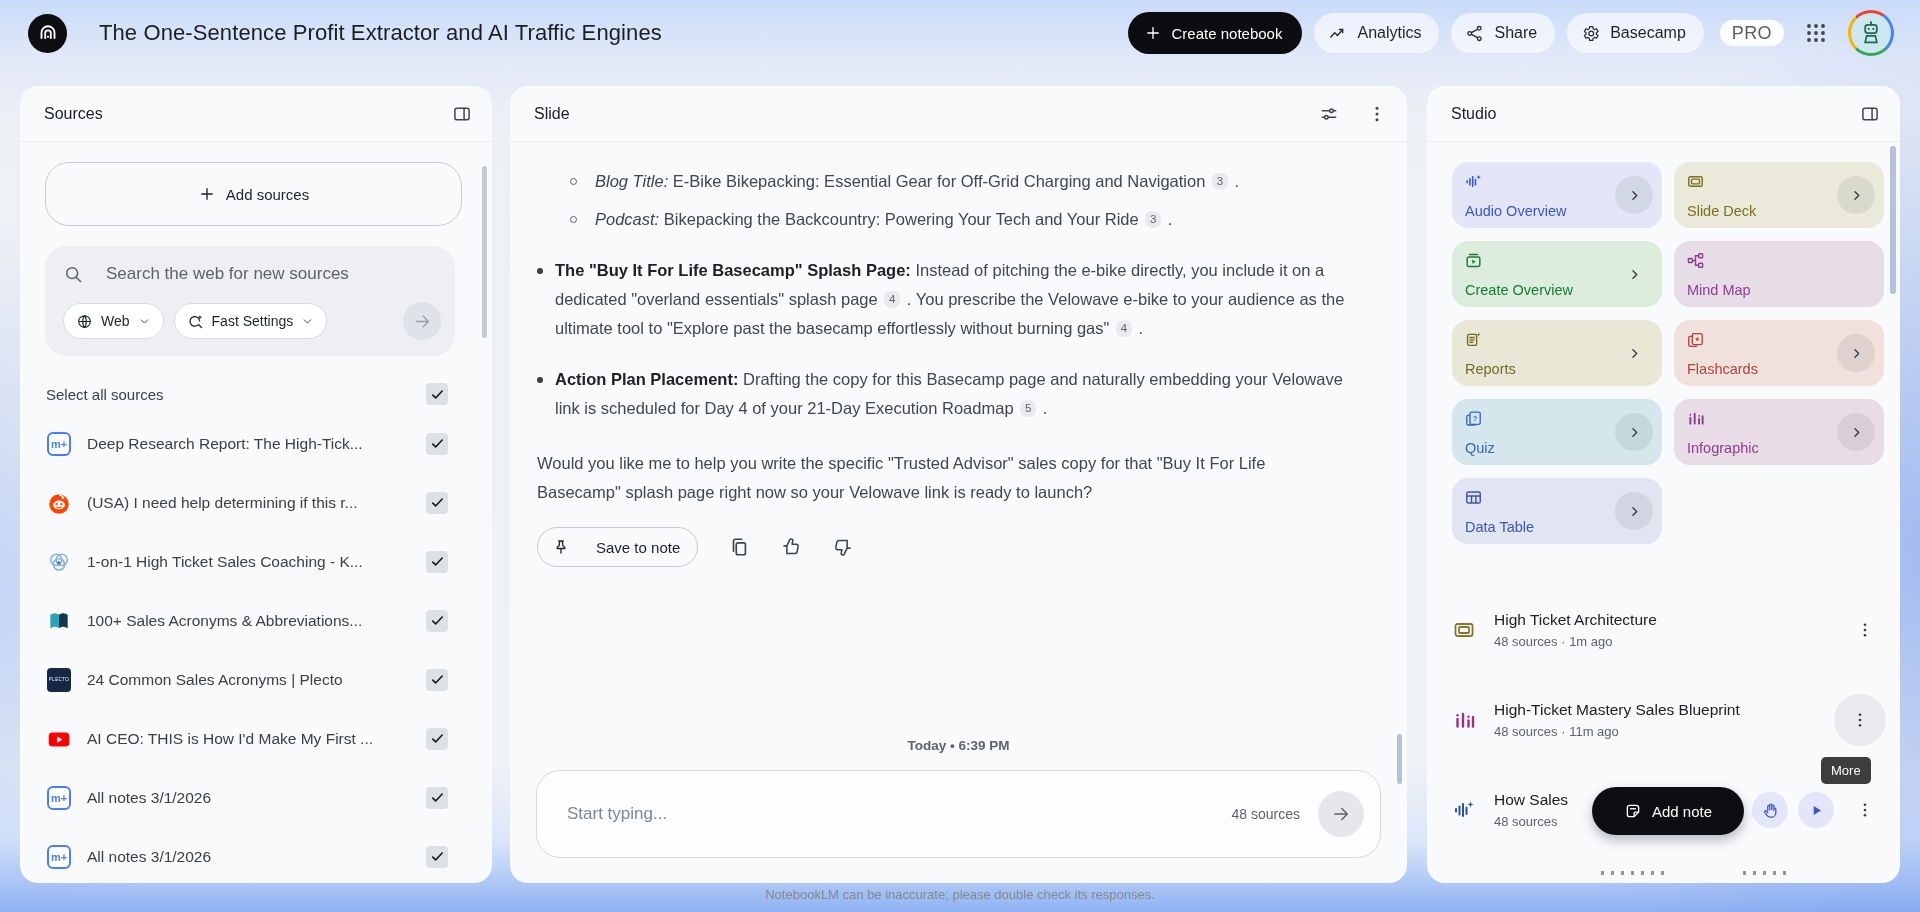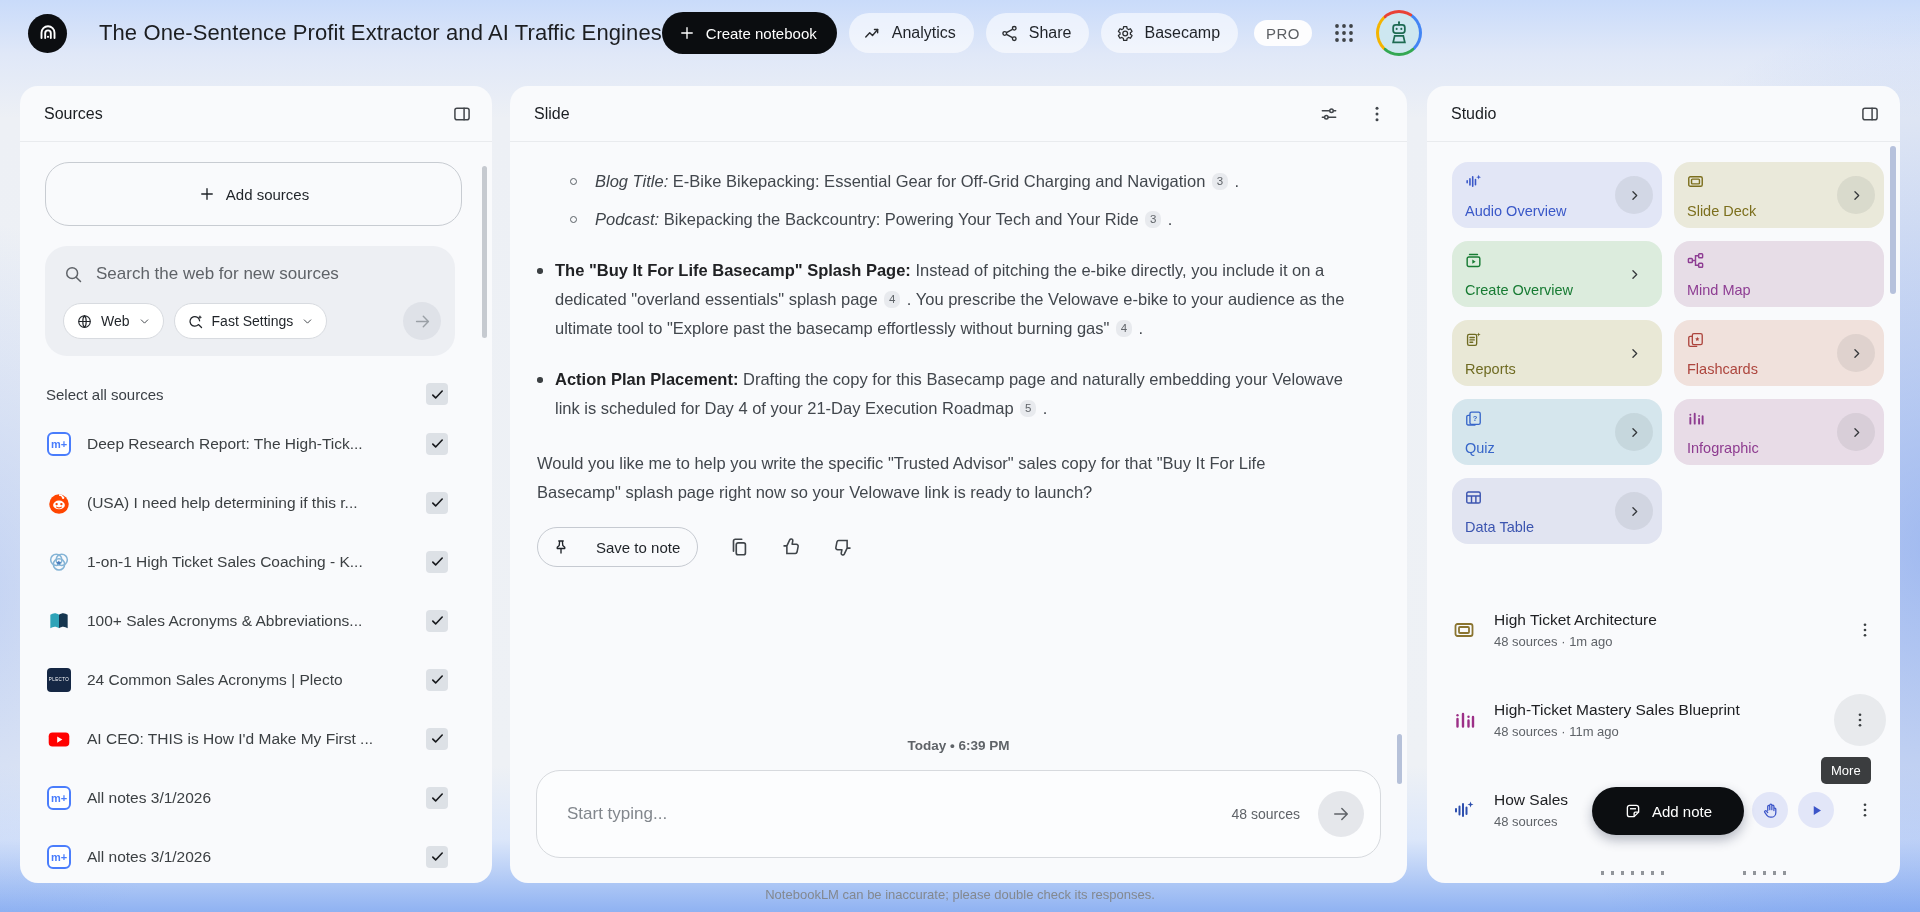--- a/index.html
+++ b/index.html
@@ -9,51 +9,51 @@
     background:
       radial-gradient(55% 140% at 101% 60%, rgba(96,140,236,.55), rgba(96,140,236,0) 42%),
       radial-gradient(45% 120% at -2% 65%, rgba(120,158,240,.38), rgba(120,158,240,0) 34%),
       linear-gradient(180deg,#c9dbfa 0%,#e0e8f8 6%,#edf0f5 13%,#eef1f5 84%,#dce7fa 92%,#8fb2f2 100%);
     color:#1f2328;
   }
   .icon { display:inline-flex; align-items:center; justify-content:center; }
   .icon svg { width:100%; height:100%; }
 
   
-  header { position:absolute; top:0; left:0; right:16px; height:66px; display:flex; align-items:center; justify-content:flex-start; padding:0 26px 0 28px; }
+  header { position:absolute; top:0; left:0; right:0; height:66px; display:flex; align-items:center; justify-content:space-between; padding:0 26px 0 28px; }
   .h-left { display:flex; align-items:center; gap:32px; }
   .logo { width:39px; height:39px; border-radius:50%; background:#0c0e11; display:flex; align-items:center; justify-content:center; }
   .logo .icon { width:24px; height:24px; }
   h1 { font-size:22px; font-weight:400; color:#1c1e21; letter-spacing:.1px; }
   .h-right { display:flex; align-items:center; gap:12px; }
   .btn-dark { height:42px; border-radius:21px; background:#0b0d10; color:#fff; padding:0 20px 0 16px; font-size:15px; display:flex; gap:10px; align-items:center; border:none; cursor:pointer; }
   .btn-dark .icon { width:18px; height:18px; color:#fff; }
   .btn-pill { height:40px; border-radius:20px; background:rgba(255,255,255,.58); color:#1f2328; padding:0 18px 0 14px; font-size:16px; display:flex; gap:10px; align-items:center; border:none; cursor:pointer; }
   .btn-pill .icon { width:19px; height:19px; color:#2a2d30; }
-  .pro { height:26px; padding:0 12px; border-radius:13px; background:#fdfdfe; color:#5c5f63; font-size:15px; font-weight:500; letter-spacing:.4px; display:flex; align-items:center; margin-left:4px; }
+  .pro { height:26px; padding:0 12px; border-radius:13px; background:#fdfdfe; color:#5c5f63; font-size:18px; font-weight:500; letter-spacing:.4px; display:flex; align-items:center; margin-left:4px; }
   .apps { width:24px; height:24px; color:#3f4347; margin:0 8px; cursor:pointer; }
   .avatar { width:46px; height:46px; border-radius:50%; padding:3px; cursor:pointer;
     background:conic-gradient(#e94335 0 10%, #4285f4 10% 38%, #34a853 38% 62%, #f4b400 62% 88%, #e94335 88% 100%); }
   .avatar .inner { width:40px; height:40px; border-radius:50%; background:#cde7f0; display:flex; align-items:center; justify-content:center; overflow:hidden; }
   .avatar .icon { width:28px; height:28px; }
 
   
   .panel { position:absolute; top:86px; height:797px; background:#f9fafc; border-radius:18px; }
   .panel.sources { left:20px;  width:472px; }
   .panel.chat    { left:510px; width:897px; }
   .panel.studio  { left:1427px; width:473px; }
   .p-head { height:56px; display:flex; align-items:center; justify-content:space-between; padding:0 20px 0 24px; border-bottom:1px solid #e9ebee; font-size:16px; color:#1b1e22; }
   .p-head .icon { width:20px; height:20px; color:#42464b; cursor:pointer; }
   .p-head .hicons { display:flex; gap:28px; }
 
   
   .add-sources { margin:20px 30px 0 25px; width:calc(100% - 55px); height:64px; border:1px solid #c8ccd2; border-radius:24px; background:transparent; display:flex; align-items:center; justify-content:center; gap:10px; font-size:15px; color:#1f2328; cursor:pointer; }
   .add-sources .icon { width:18px; height:18px; }
   .searchbox { margin:20px 37px 0 25px; background:#edeff3; border-radius:22px; padding:18px 14px 16px 18px; cursor:text; }
-  .sb-row1 { display:flex; align-items:center; gap:13px; color:#5f6368; font-size:17px; }
+  .sb-row1 { display:flex; align-items:center; gap:23px; color:#5f6368; font-size:17px; }
   .sb-row1 .icon { width:20px; height:20px; }
   .sb-row2 { margin-top:18px; display:flex; align-items:center; gap:10px; }
   .fpill { height:36px; background:#fff; border:1px solid #d8dbe0; border-radius:18px; padding:0 12px; font-size:14px; color:#1f2328; display:flex; align-items:center; gap:8px; cursor:pointer; }
   .fpill .icon { width:17px; height:17px; }
   .fpill .icon.small { width:13px; height:13px; color:#44484d; }
   .go { margin-left:auto; width:38px; height:38px; border-radius:50%; background:#dfe2e8; color:#9aa0a6; display:flex; align-items:center; justify-content:center; border:none; cursor:pointer; }
   .go .icon { width:19px; height:19px; }
   .select-all { margin-top:24px; padding:0 44px 0 26px; height:28px; display:flex; justify-content:space-between; align-items:center; font-size:15px; color:#3a3f45; }
   .cbx { width:22px; height:22px; border-radius:4px; background:#dde1e6; color:#17191c; display:flex; align-items:center; justify-content:center; cursor:pointer; flex:none; }
   .cbx .icon { width:15px; height:15px; }

